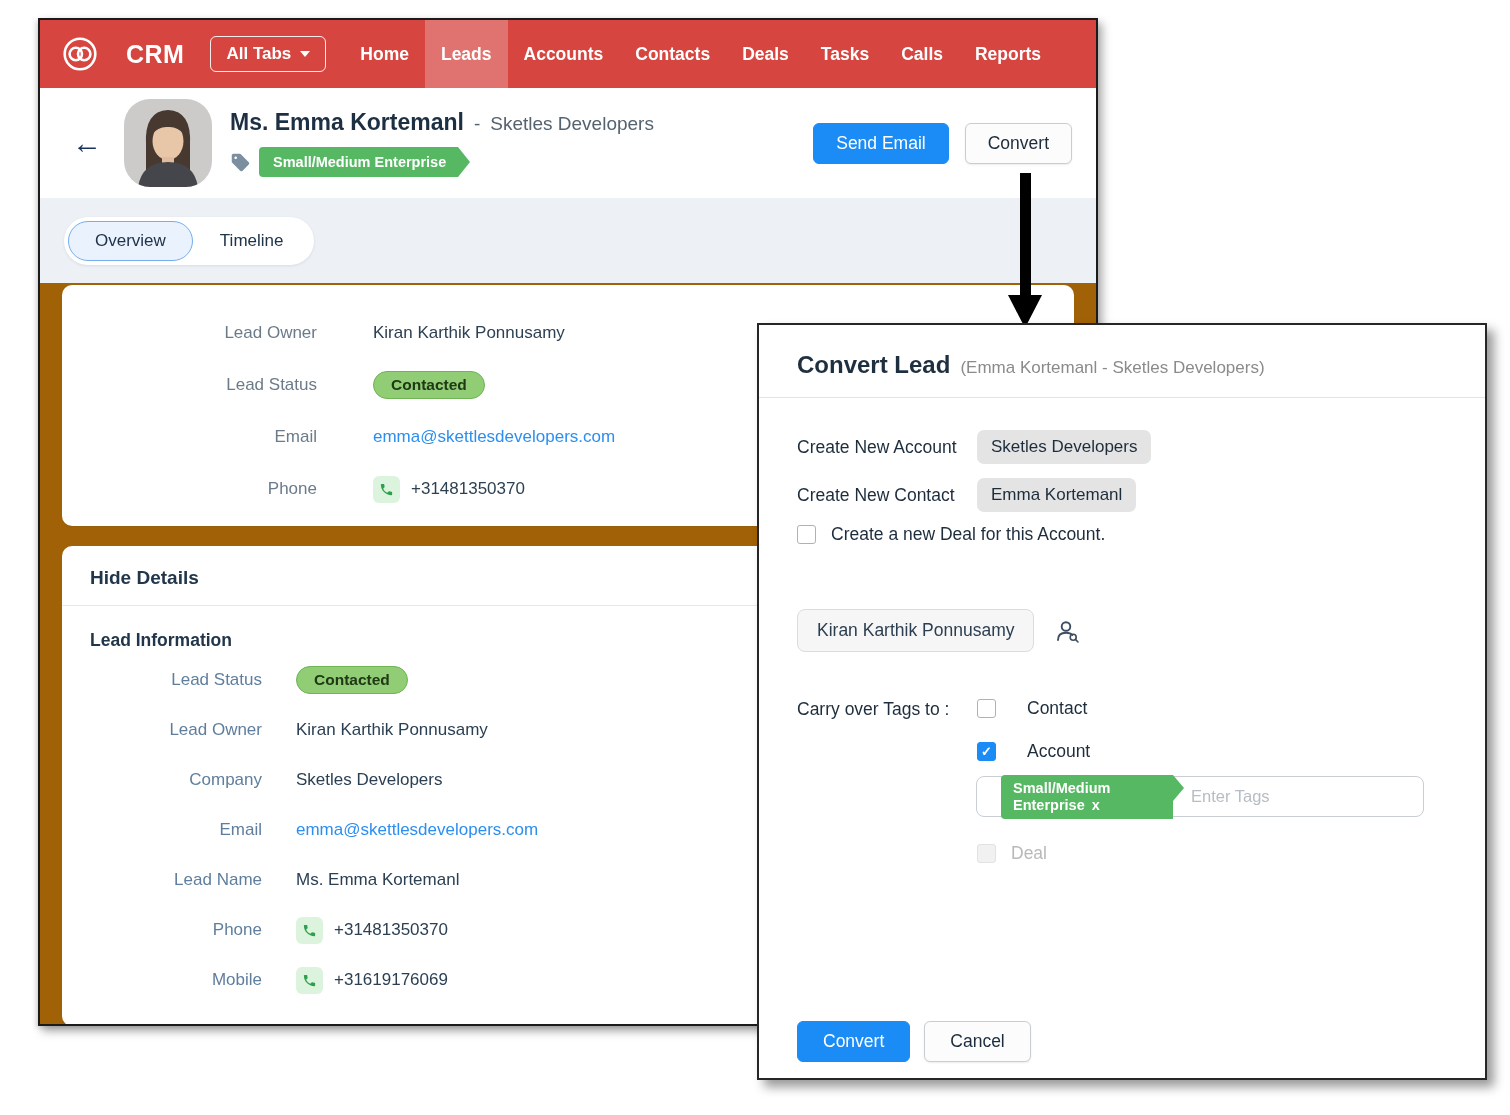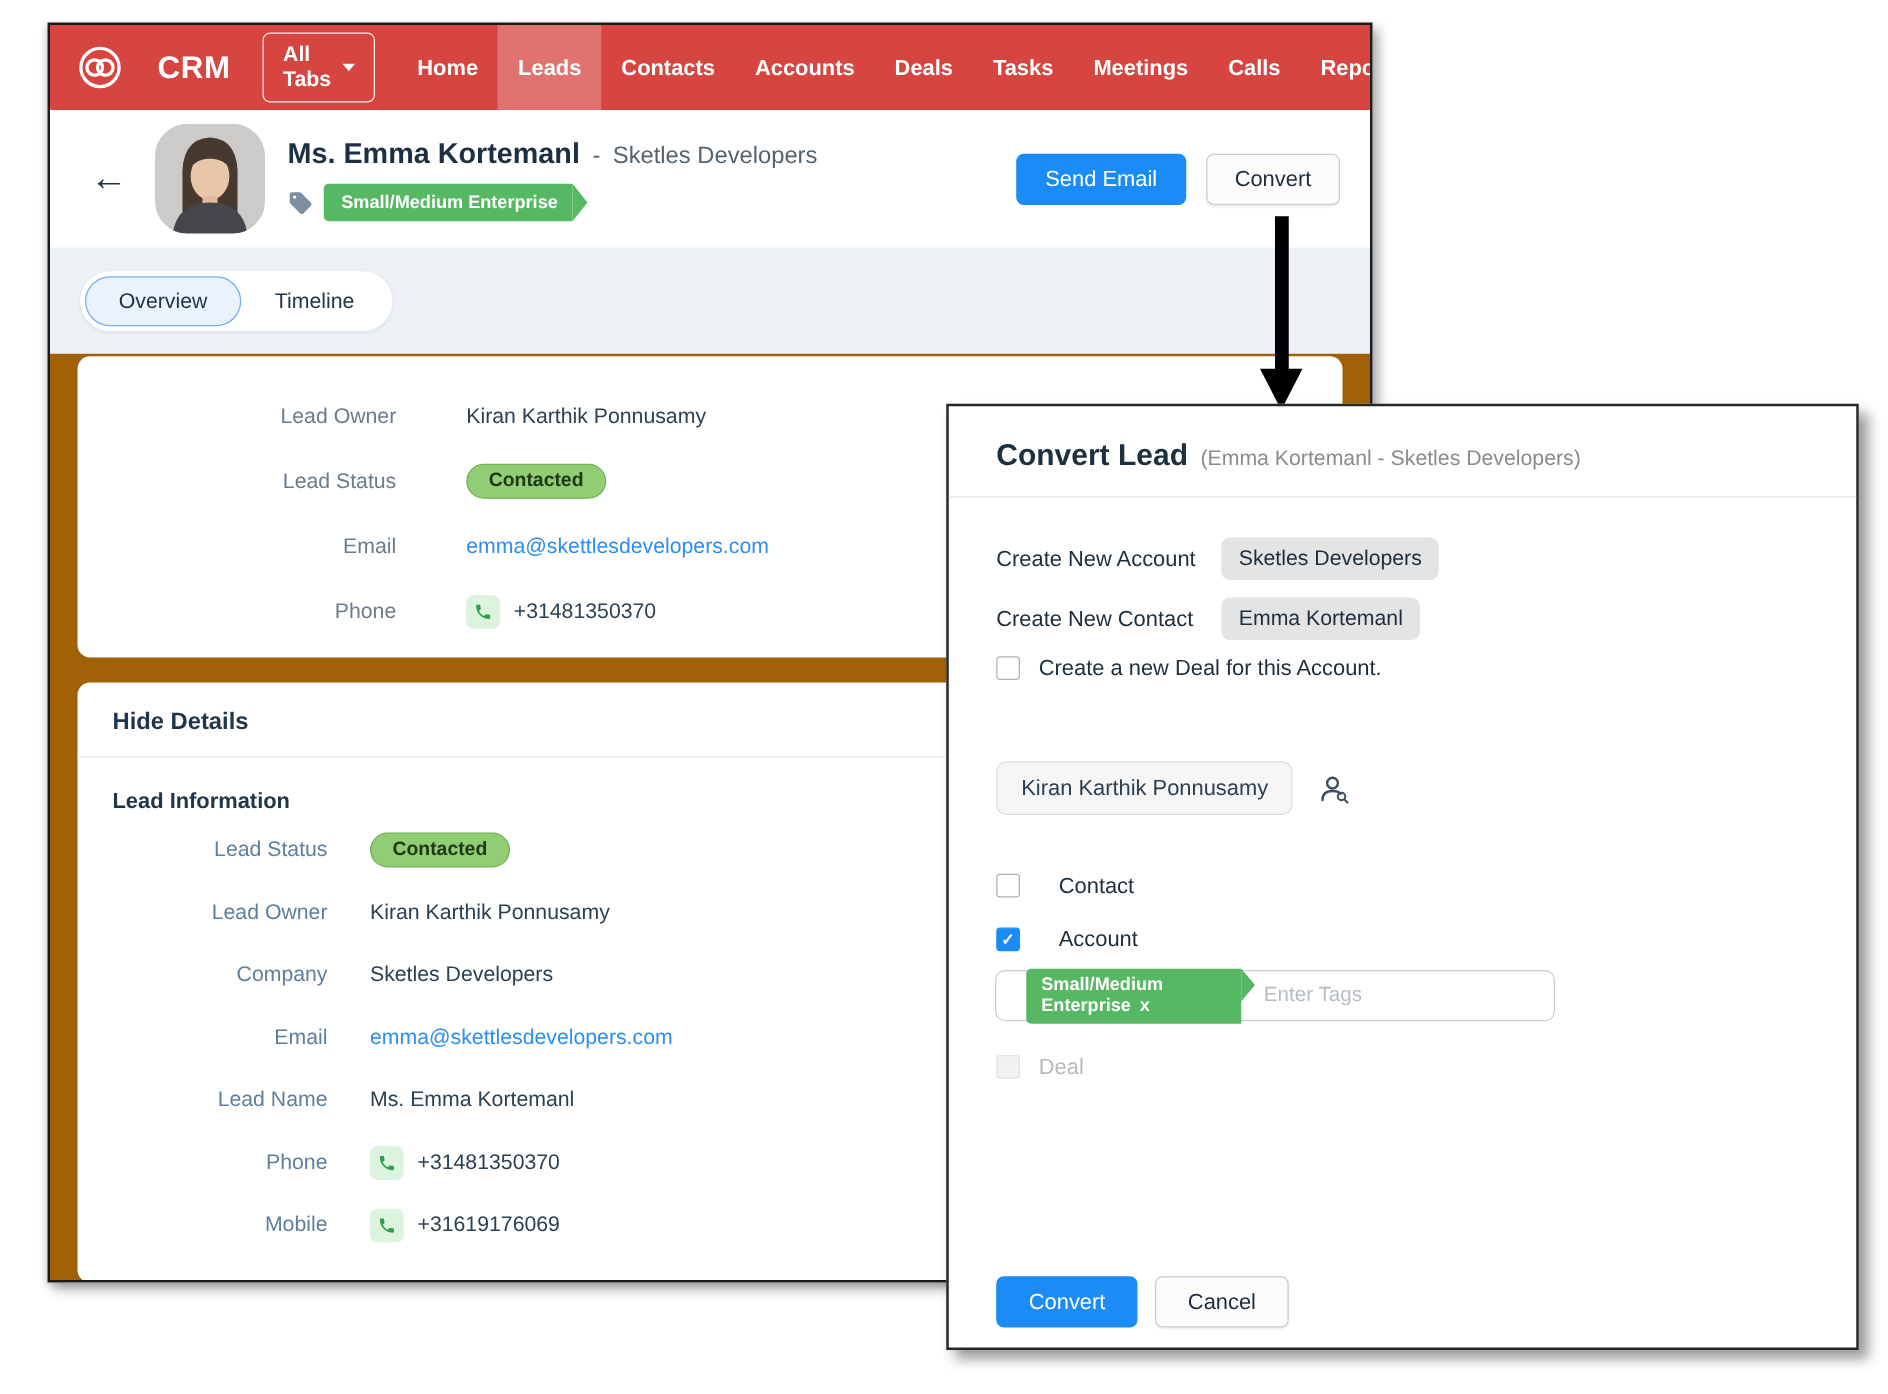--- a/index.html
+++ b/index.html
@@ -216,25 +216,24 @@
         </svg>
         <span class="brand-name">CRM</span>
       </div>
       <div class="all-tabs">
         <span>All Tabs</span>
         <span class="caret-down"></span>
       </div>
       <div class="nav-items">
         <div class="nav-item">Home</div>
         <div class="nav-item active">Leads</div>
+        <div class="nav-item">Accounts</div>
         <div class="nav-item">Contacts</div>
-        <div class="nav-item">Accounts</div>
         <div class="nav-item">Deals</div>
         <div class="nav-item">Tasks</div>
-        <div class="nav-item">Meetings</div>
         <div class="nav-item">Calls</div>
         <div class="nav-item">Reports</div>
       </div>
     </div>
 
     <div class="lead-header">
       <span class="back-arrow">←</span>
       <div class="avatar">
         <svg viewBox="0 0 88 88" width="88" height="88">
           <rect width="88" height="88" fill="#cccbc9"></rect>
@@ -393,20 +392,21 @@
           <svg class="user-search-icon" viewBox="0 0 26 26">
             <circle cx="12" cy="8.5" r="4.3" fill="none" stroke="#3c4e60" stroke-width="1.9"></circle>
             <path d="M4 22 Q4 14.8 12 14.8 Q16.5 14.8 18.4 17" fill="none" stroke="#3c4e60" stroke-width="1.9" stroke-linecap="round"></path>
             <circle cx="19.2" cy="19.2" r="3" fill="none" stroke="#3c4e60" stroke-width="1.6"></circle>
             <line x1="21.4" y1="21.4" x2="24" y2="24" stroke="#3c4e60" stroke-width="1.6" stroke-linecap="round"></line>
           </svg>
         </div>
       </div>
 
       <div class="tags-section">
+        <div class="tags-label">Carry over Tags to :</div>
         <div class="tags-col">
           <div class="tag-check-row">
             <span class="cb"></span>
             <span class="check-label">Contact</span>
           </div>
           <div class="tag-check-row">
             <span class="cb checked">✓</span>
             <span class="check-label">Account</span>
           </div>
           <div class="tags-input-box">

